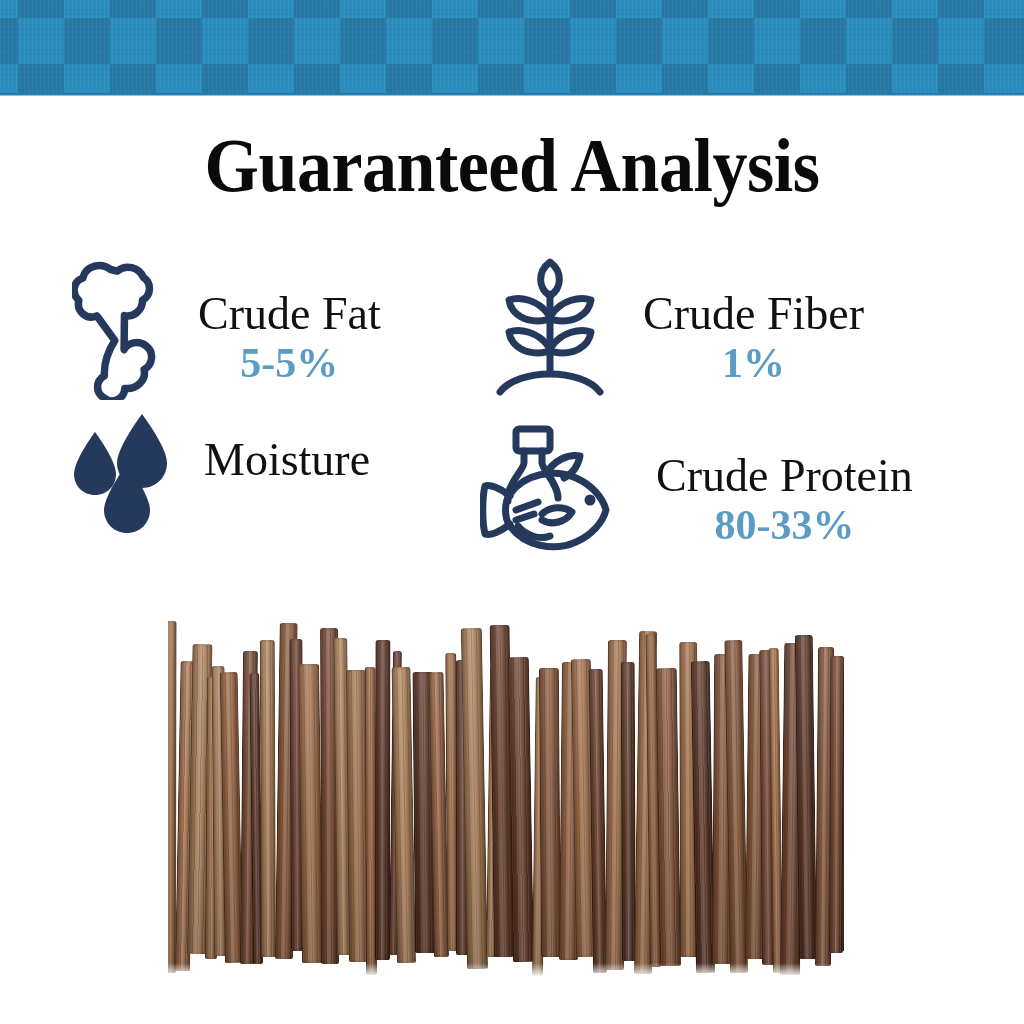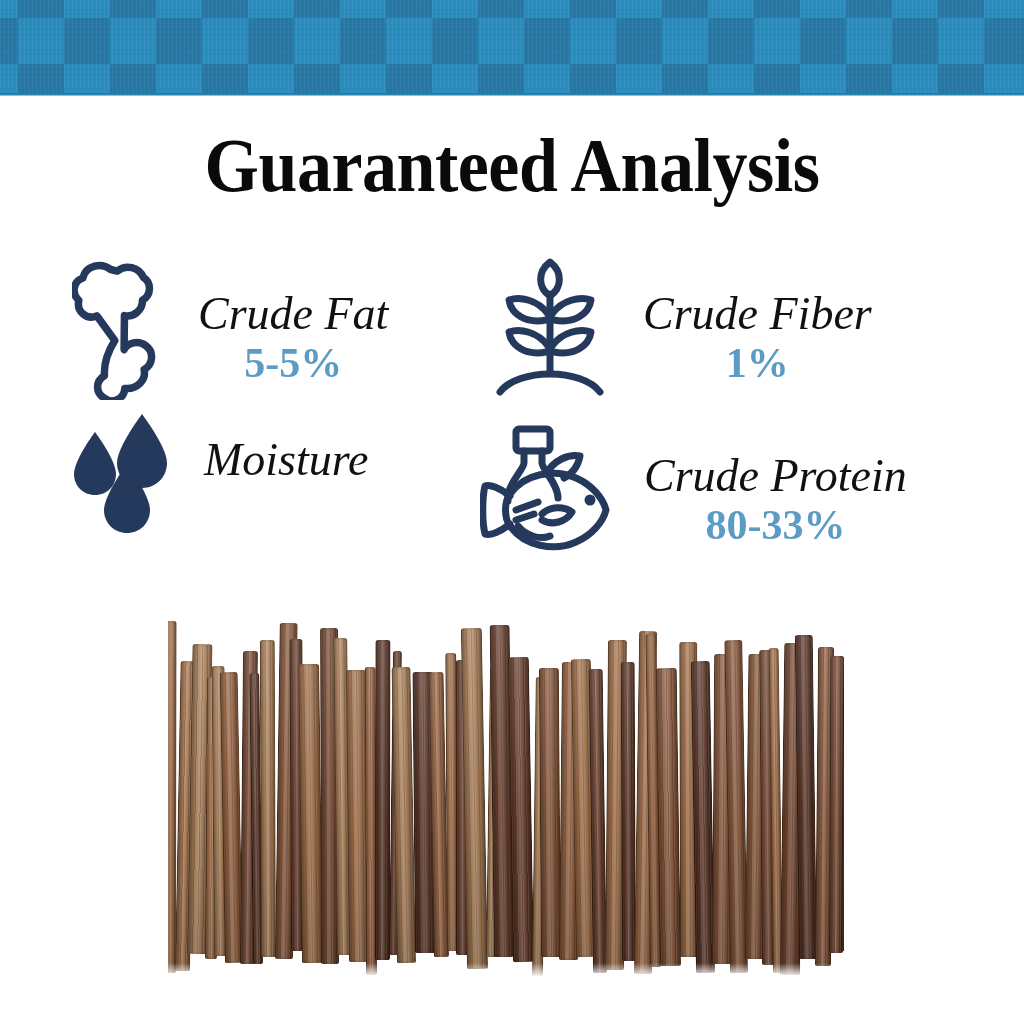--- a/index.html
+++ b/index.html
@@ -70,41 +70,40 @@
     display:flex;
     flex-direction:column;
     align-items:center;
   }
   .item-label{
     font-size:46px;
     color:#111111;
     line-height:1.06;
     white-space:nowrap;
     font-family:"Liberation Serif", serif;
-    font-style:italic;
   }
   .item-value{
     font-size:42px;
     font-weight:bold;
     color:#5b9bc4;
     line-height:1.15;
     white-space:nowrap;
     font-family:"Liberation Serif", serif;
   }
 
   
   #item-crude-fat     { left:72px;  top:10px;  }
   #item-crude-fiber   { left:492px; top:10px;  }
   #item-moisture      { left:66px;  top:162px; }
   #item-crude-protein { left:480px; top:178px; }
 
   #item-crude-fat .item-text     { margin-left:22px; padding-top:36px; }
   #item-crude-fiber .item-text   { margin-left:35px; padding-top:36px; }
   #item-moisture .item-text      { margin-left:26px; padding-top:30px; }
-  #item-crude-protein .item-text { margin-left:18px; padding-top:30px;text-align:right; }
+  #item-crude-protein .item-text { margin-left:30px; padding-top:30px;text-align:right; }
 
   
   #product-photo{
     position:absolute;left:168px;top:612px;width:676px;height:365px;
     overflow:hidden;
     background:#ffffff;
   }
   .stick{
     position:absolute;
     bottom:0;

